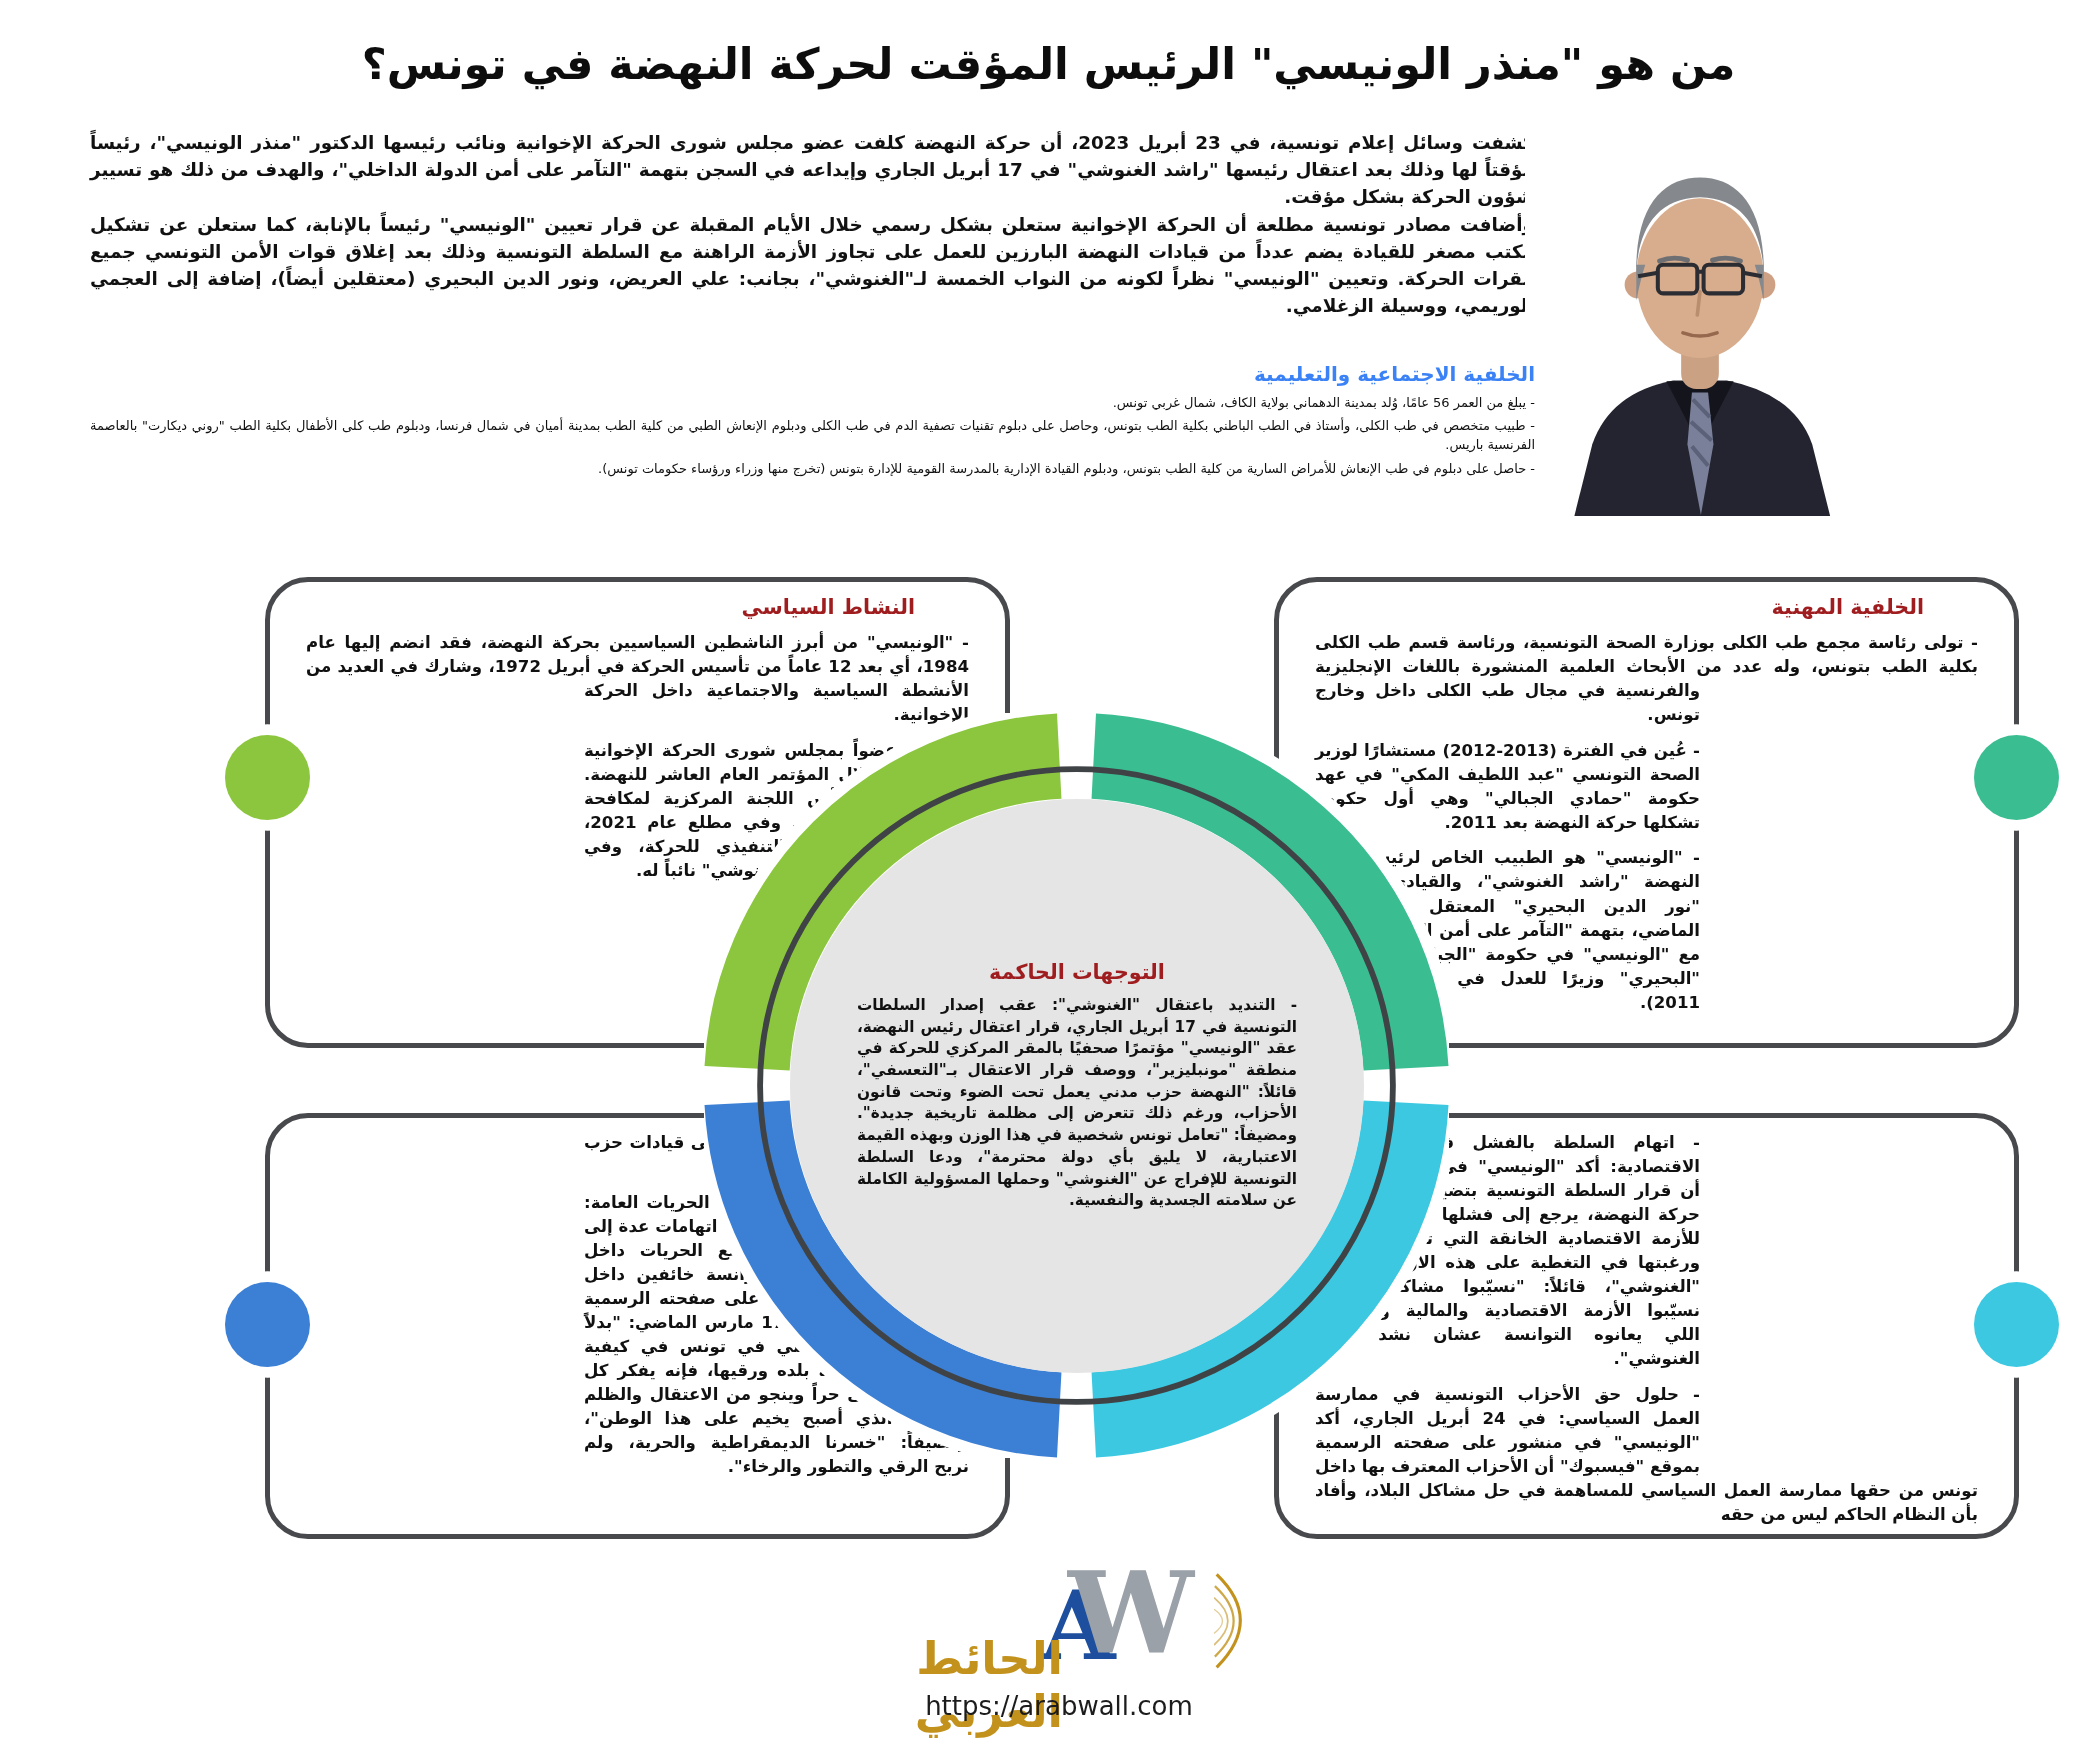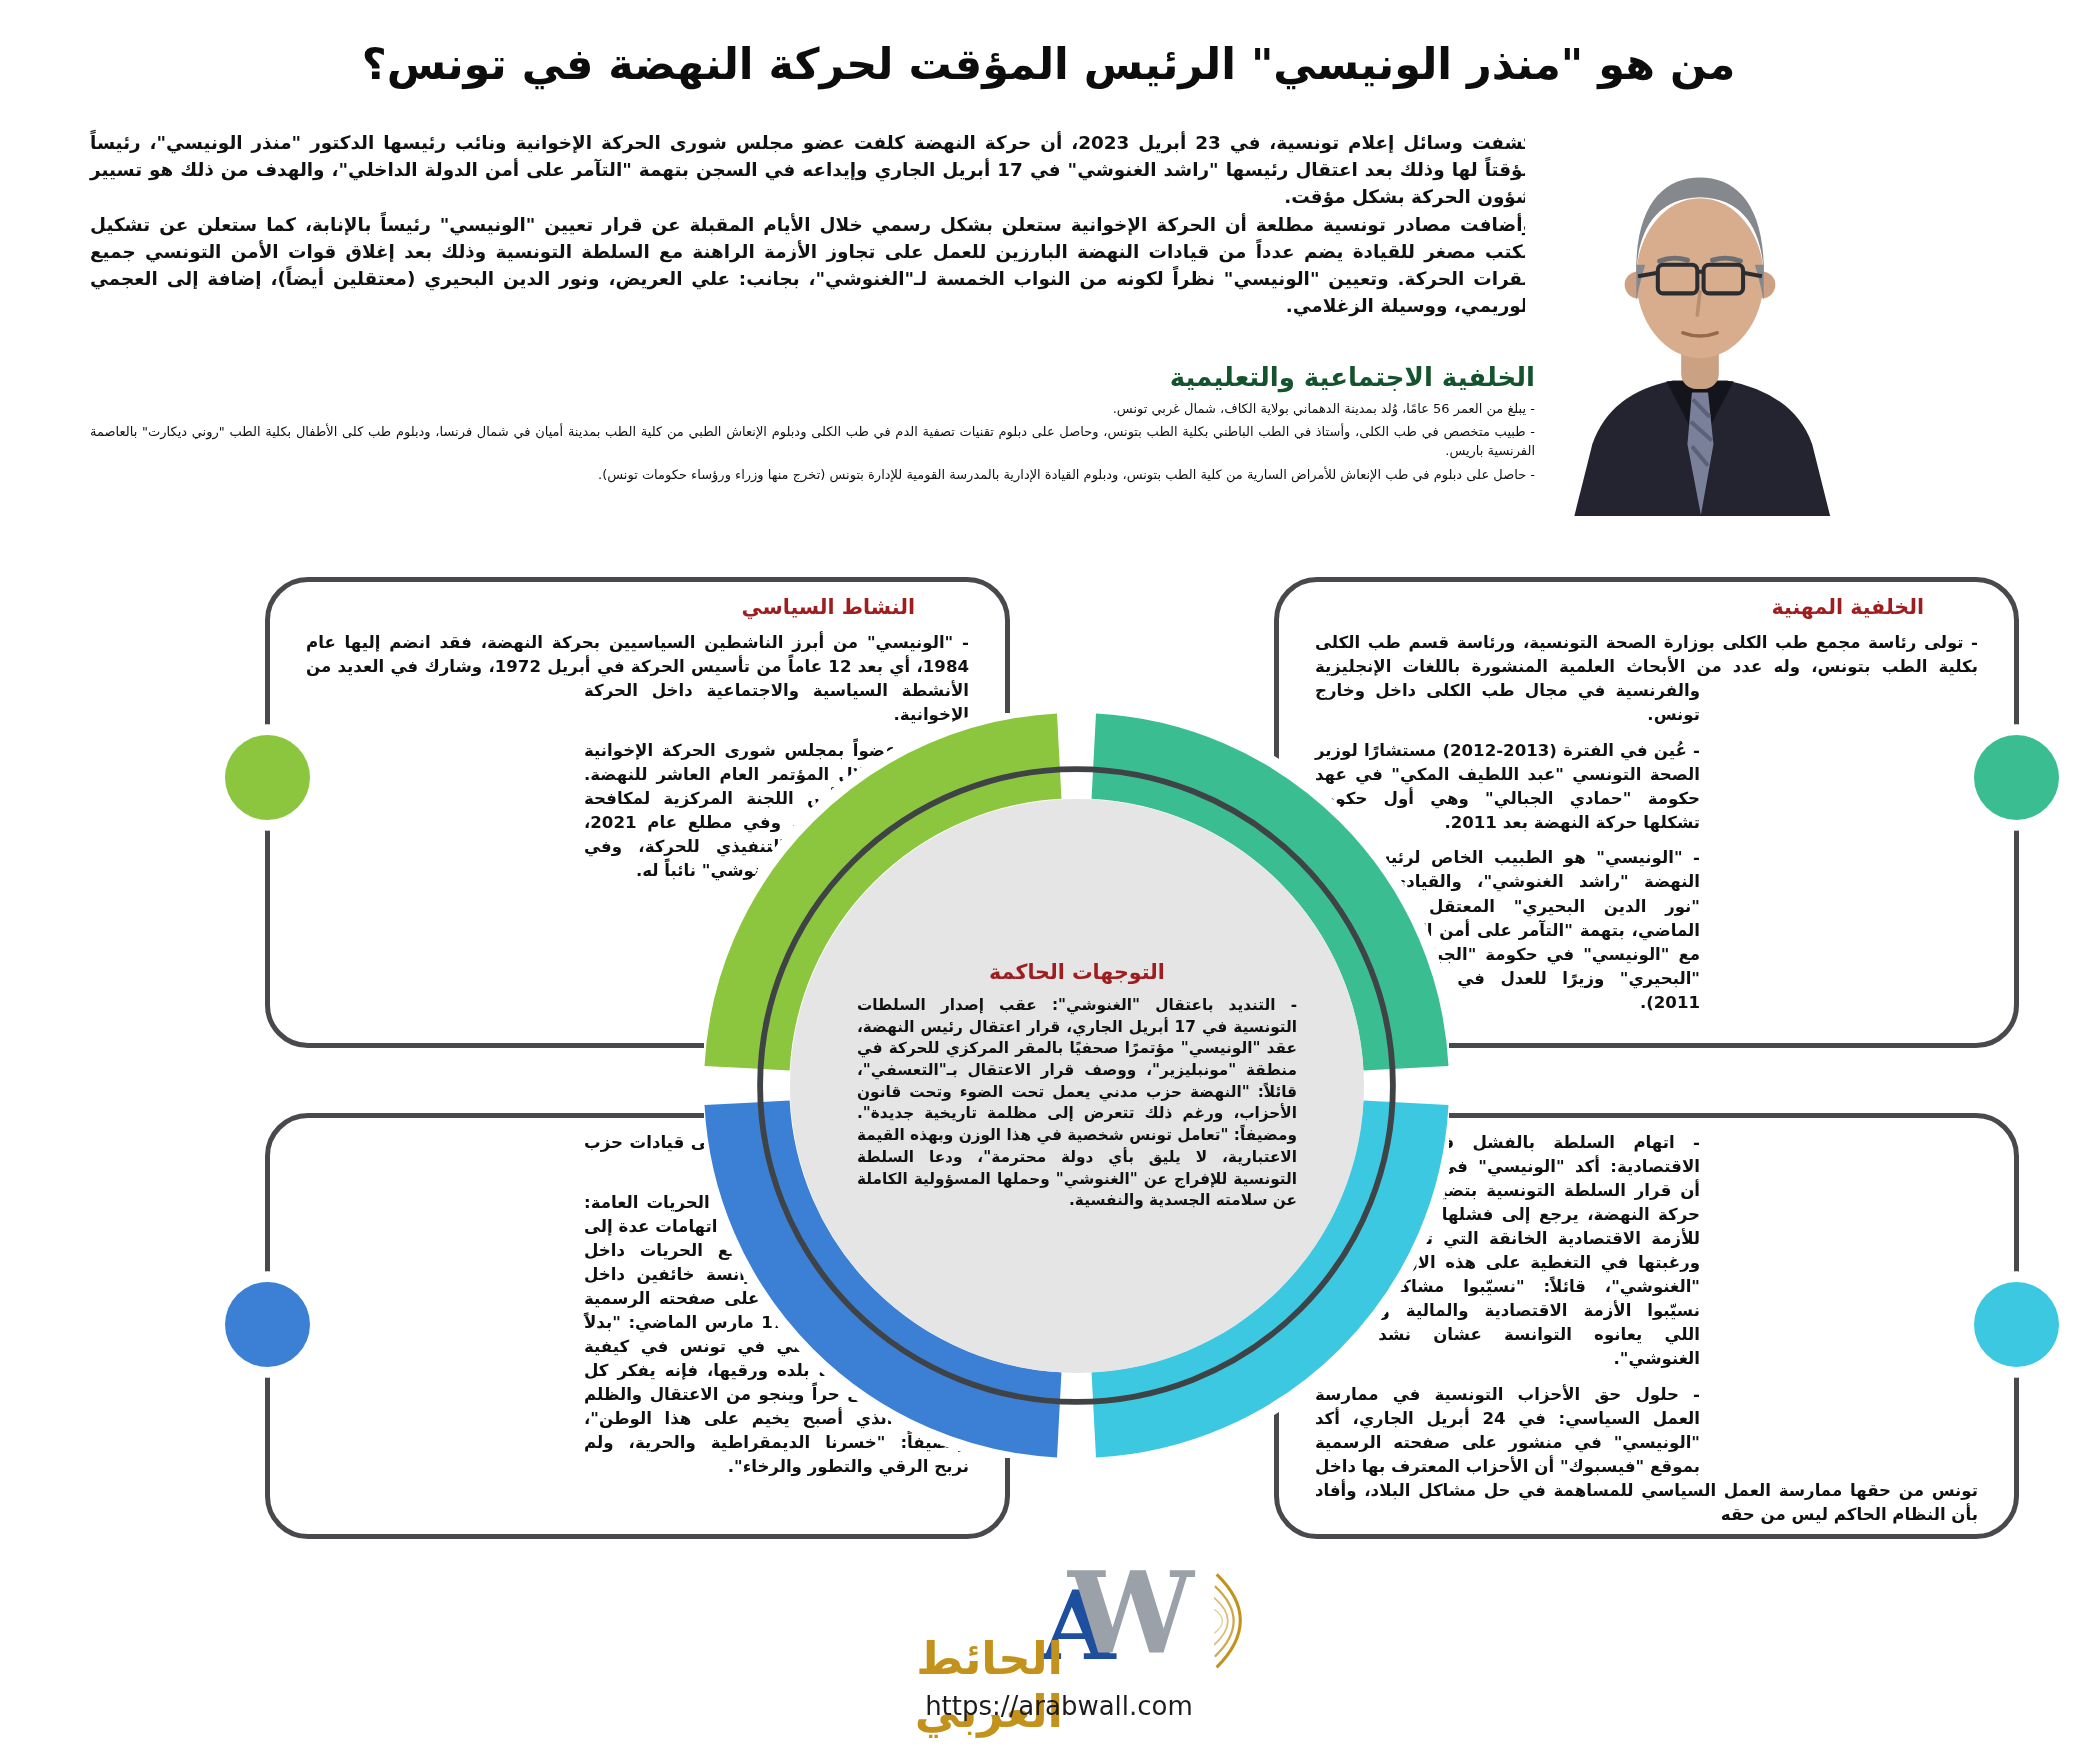--- a/index.html
+++ b/index.html
@@ -9,21 +9,21 @@
   .title{position:absolute;top:10px;left:0;right:0;text-align:center;
          font-size:43px;font-weight:700;color:#0d0d0d;}
   
   .intro{position:absolute;top:129px;right:563px;left:90px;width:auto;
          font-size:18.4px;font-weight:700;line-height:1.48;text-align:justify;}
   .intro p{margin:0;}
   
   .photo{position:absolute;left:1525px;top:130px;width:350px;height:386px;}
   
   .social{position:absolute;left:90px;top:362px;width:1445px;}
-  .sec-h{font-size:26px;font-weight:700;color:#14532d;margin:0 0 8px 0;}
+  .sec-h{font-size:20px;font-weight:700;color:#3b82f6;margin:0 0 8px 0;}
   .social p{margin:0 0 4.5px 0;font-size:13px;font-weight:400;line-height:1.45;text-align:justify;}
   
   .box{position:absolute;background:#fff;border:5.4px solid #47494c;border-radius:43px;
        box-sizing:border-box;padding:13px 36px;z-index:1;}
   .box-tl{left:265px;top:577px;width:745px;height:471px;}
   .box-tr{left:1274px;top:577px;width:745px;height:471px;}
   .box-bl{left:265px;top:1113px;width:745px;height:426px;}
   .box-br{left:1274px;top:1113px;width:745px;height:426px;}
   .box h3{font-size:20.6px;font-weight:700;color:#9f1d1f;margin:0 54px 11.7px 0;}
   .box p{margin:0 0 11.7px 0;font-size:16.6px;font-weight:700;line-height:1.45;text-align:justify;}

